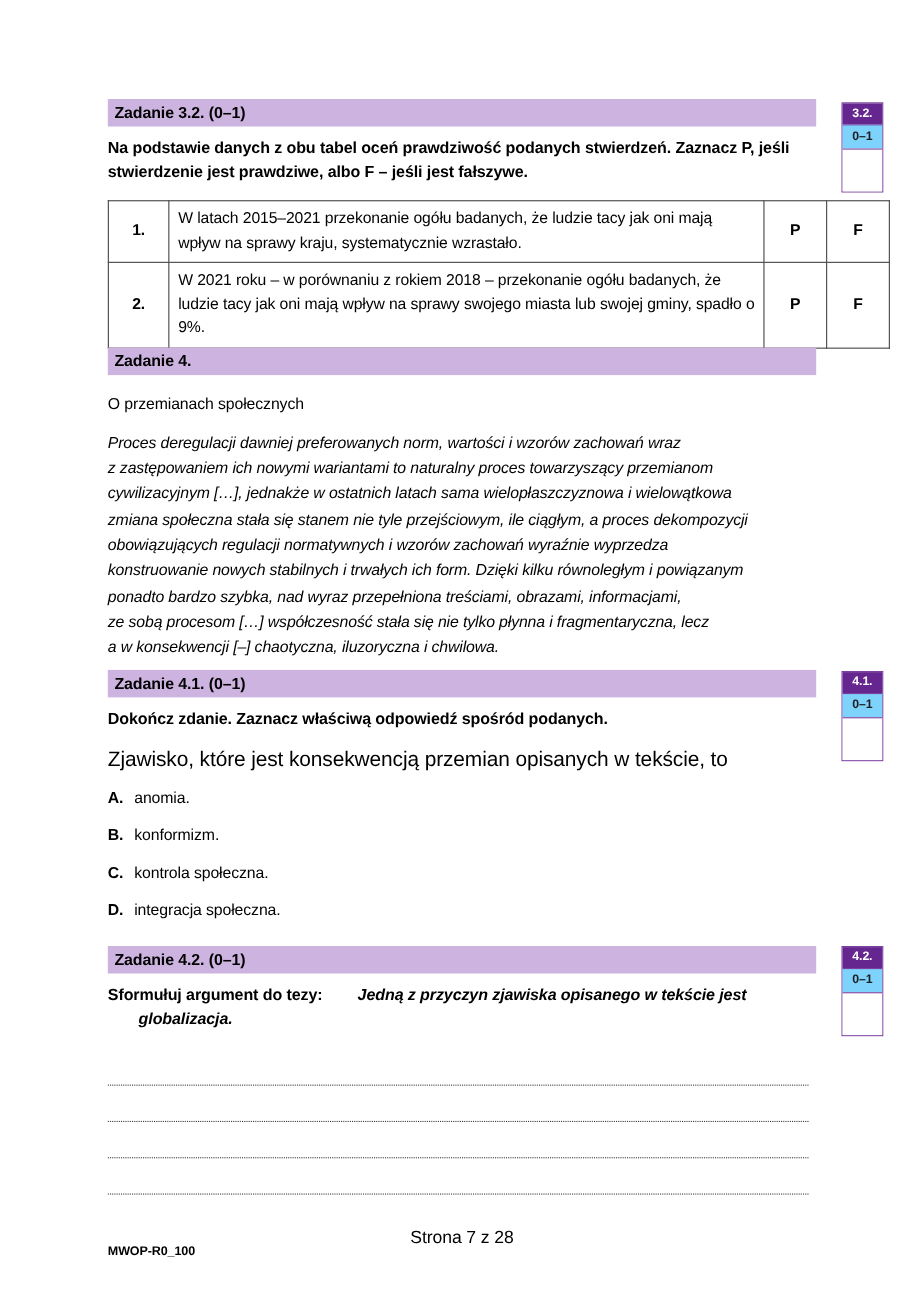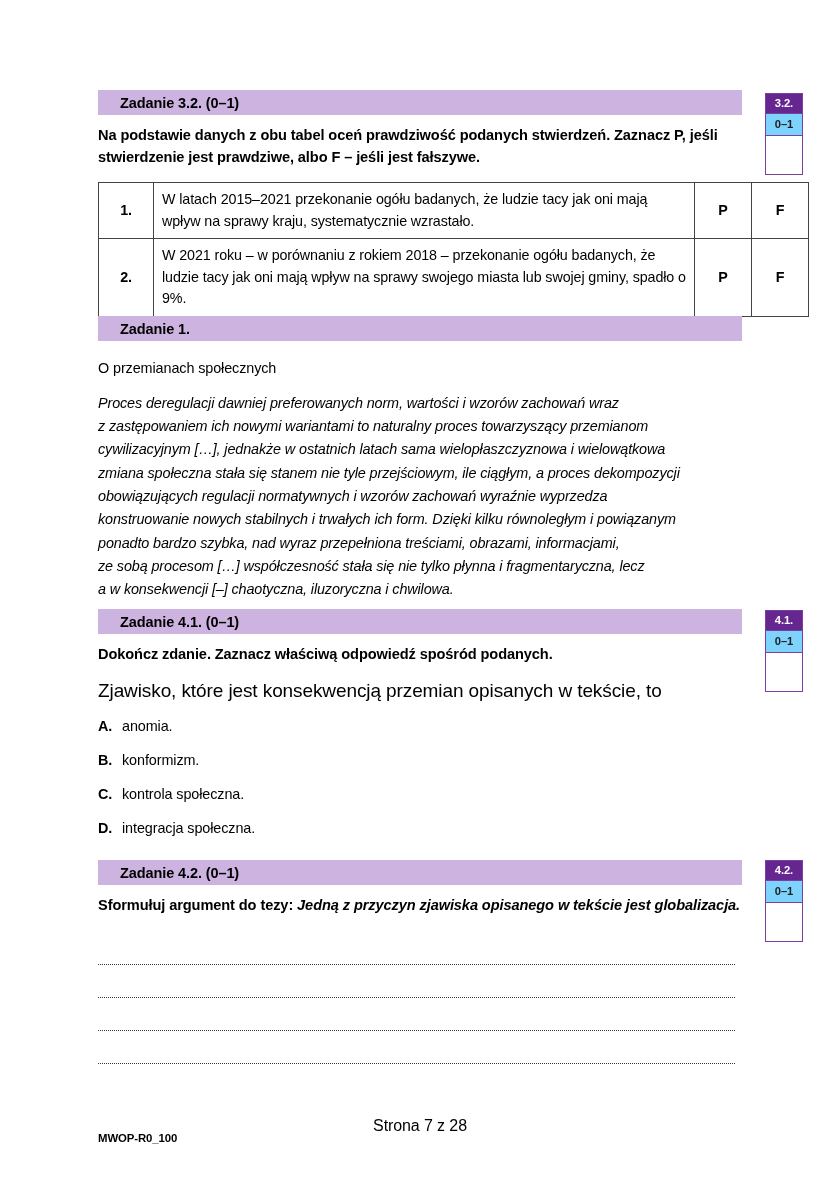--- a/index.html
+++ b/index.html
@@ -30,38 +30,39 @@
     top: 90px;
     width: 644px;
   }
 
   
   .task-band {
     background: #cdb4e0;
     height: 25px;
     display: flex;
     align-items: center;
-    padding: 0 22px;
+    padding: 0 6px;
     box-sizing: border-box;
   }
   .task-band-label {
     font-size: 14.5px;
     font-weight: bold;
     letter-spacing: -0.1px;
   }
 
   .task-instruction {
     font-size: 14.6px;
     font-weight: bold;
     line-height: 1.52;
     margin-top: 9px;
     letter-spacing: -0.1px;
   }
   .task-instruction .ital {
     font-style: italic;
+    margin-left: 28px;
   }
 
   
   .tf-table {
     border-collapse: collapse;
     margin-top: 14px;
     width: 644px;
     table-layout: fixed;
   }
   .tf-table td {
@@ -234,21 +235,21 @@
   </div>
 
   <div class="score-box" style="left:765px; top:93px;">
     <div class="score-head">3.2.</div>
     <div class="score-pts">0–1</div>
     <div class="score-blank"></div>
   </div>
 
   <div class="content" style="top:316px;">
     <div class="task-band">
-      <span class="task-band-label">Zadanie 1.</span>
+      <span class="task-band-label">Zadanie 4.</span>
     </div>
     <div class="passage-title">O przemianach społecznych</div>
     <div class="passage-body">
       <span class="ln">Proces deregulacji dawniej preferowanych norm, wartości i wzorów zachowań wraz</span>
       <span class="ln">z zastępowaniem ich nowymi wariantami to naturalny proces towarzyszący przemianom</span>
       <span class="ln">cywilizacyjnym […], jednakże w ostatnich latach sama wielopłaszczyznowa i wielowątkowa</span>
       <span class="ln">zmiana społeczna stała się stanem nie tyle przejściowym, ile ciągłym, a proces dekompozycji</span>
       <span class="ln">obowiązujących regulacji normatywnych i wzorów zachowań wyraźnie wyprzedza</span>
       <span class="ln">konstruowanie nowych stabilnych i trwałych ich form. Dzięki kilku równoległym i powiązanym</span>
       <span class="ln">ponadto bardzo szybka, nad wyraz przepełniona treściami, obrazami, informacjami,</span>

